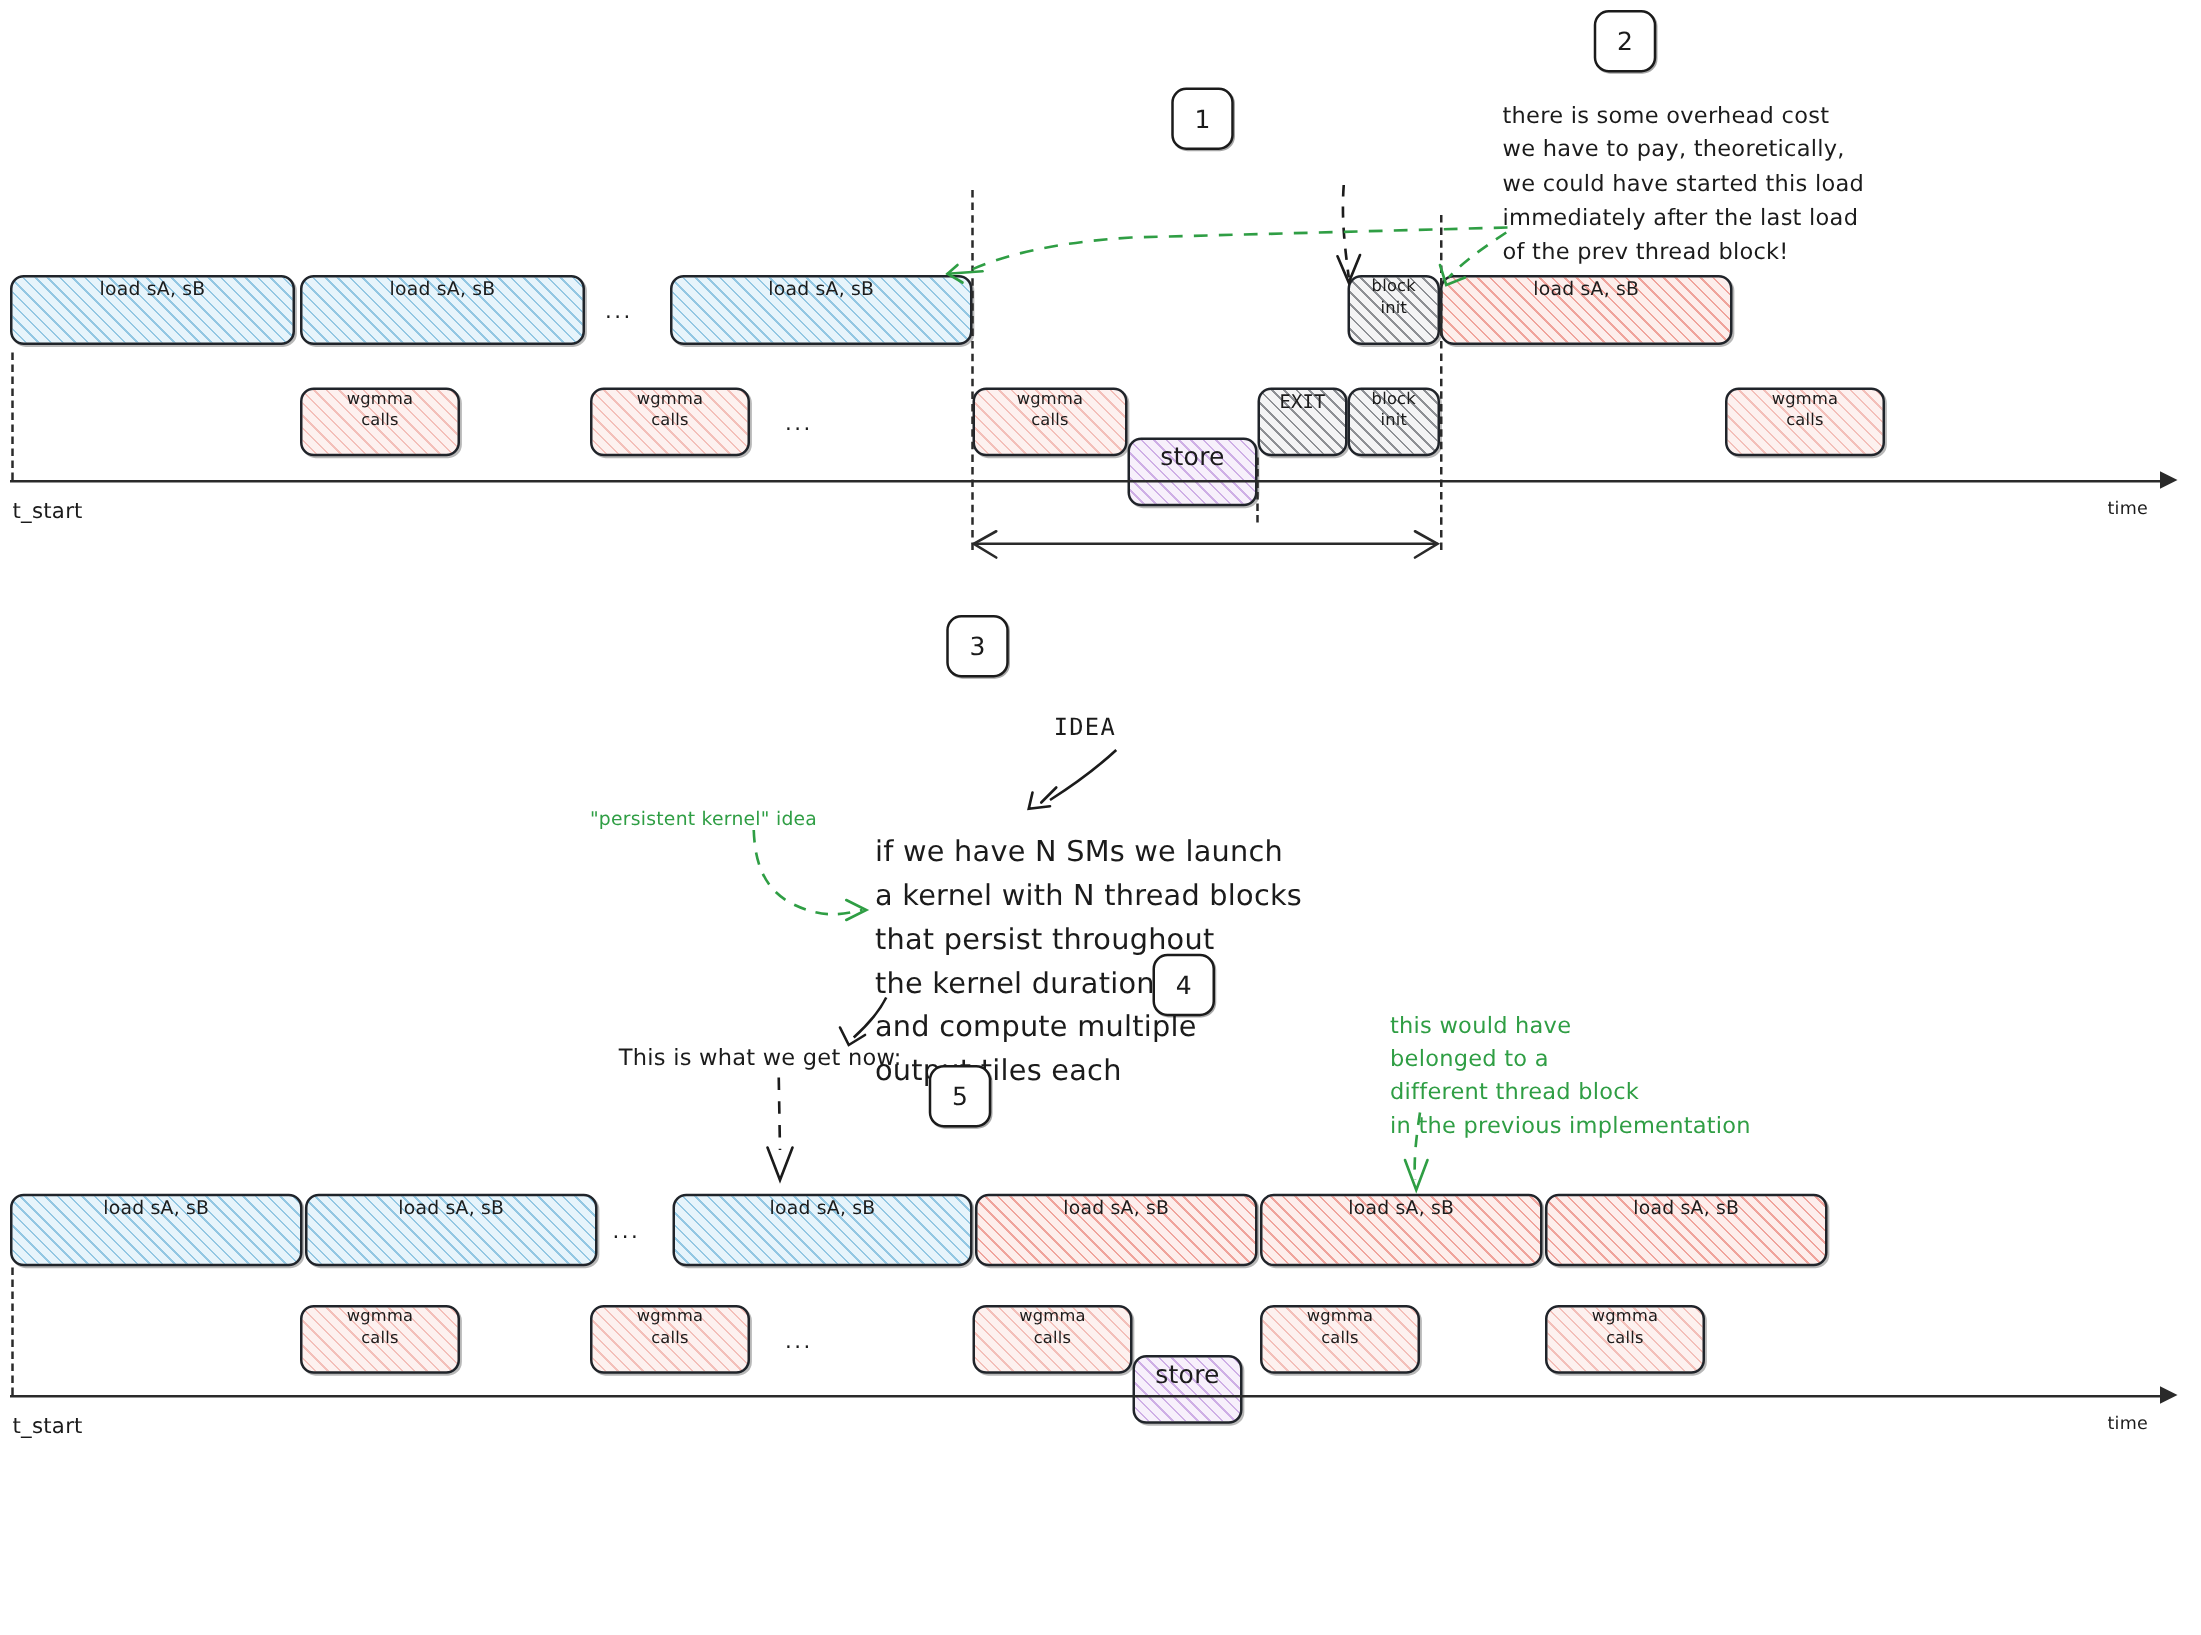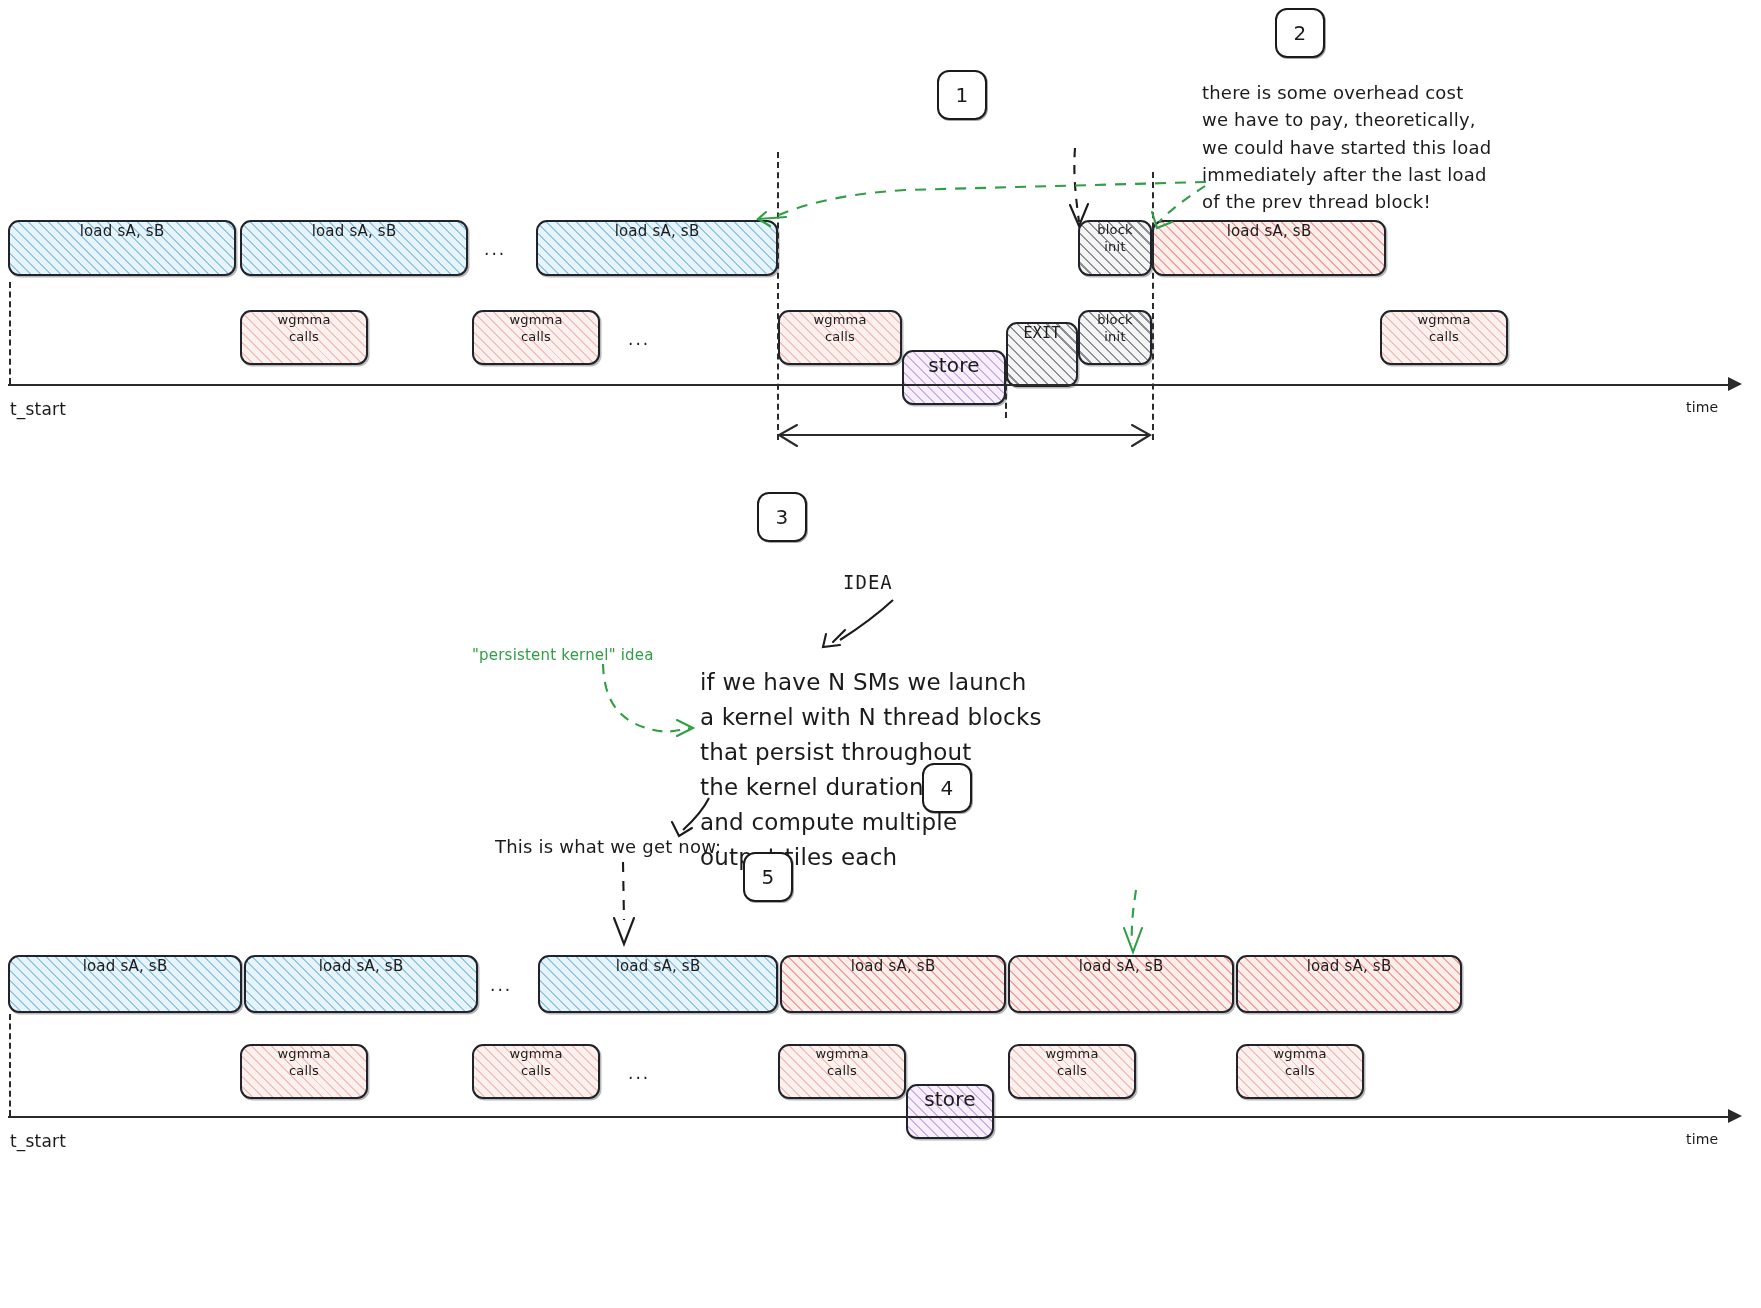--- a/index.html
+++ b/index.html
@@ -151,21 +151,21 @@
 calls</span>
     </div>
     <div class="abs hand ellipsis" style="left:628px;top:18px;">...</div>
     <div class="abs box fill-redsoft" style="left:778px;top:0;width:124px;height:55px;font-size:13px;">
       <span class="hand lbl">wgmma
 calls</span>
     </div>
     <div class="abs box fill-purple" style="left:902px;top:0;width:104px;height:55px;font-size:20px;">
       <span class="hand lbl">store</span>
     </div>
-    <div class="abs box fill-grey" style="left:1006px;top:12px;width:72px;height:65px;font-size:15px;">
+    <div class="abs box fill-grey" style="left:1006px;top:0;width:72px;height:55px;font-size:15px;">
       <span class="hand mono lbl">EXIT</span>
     </div>
     <div class="abs box fill-grey" style="left:1078px;top:0;width:74px;height:55px;font-size:13px;">
       <span class="hand lbl">block
 init</span>
     </div>
     <div class="abs box fill-redsoft" style="left:1380px;top:0;width:128px;height:55px;font-size:13px;">
       <span class="hand lbl">wgmma
 calls</span>
     </div>
@@ -199,20 +199,24 @@
   <div class="abs badge" style="left:922px;top:763px;">
     <span class="hand">4</span>
   </div>
 
   <div class="abs hand" style="left:495px;top:835px;font-size:18px;">This is what we get now:</div>
 
   <div class="abs badge" style="left:743px;top:852px;">
     <span class="hand">5</span>
   </div>
 
+  <div class="abs hand green" style="left:1112px;top:808px;font-size:18px;line-height:1.48;">this would have
+belonged to a
+different thread block
+in the previous implementation</div>
 
   <div class="abs" style="left:0;top:955px;">
     <div class="abs box fill-blue" style="left:8px;top:0;width:234px;height:58px;">
       <span class="hand lbl">load sA, sB</span>
     </div>
     <div class="abs box fill-blue" style="left:244px;top:0;width:234px;height:58px;">
       <span class="hand lbl">load sA, sB</span>
     </div>
     <div class="abs hand ellipsis" style="left:490px;top:19px;">...</div>
     <div class="abs box fill-blue" style="left:538px;top:0;width:240px;height:58px;">

